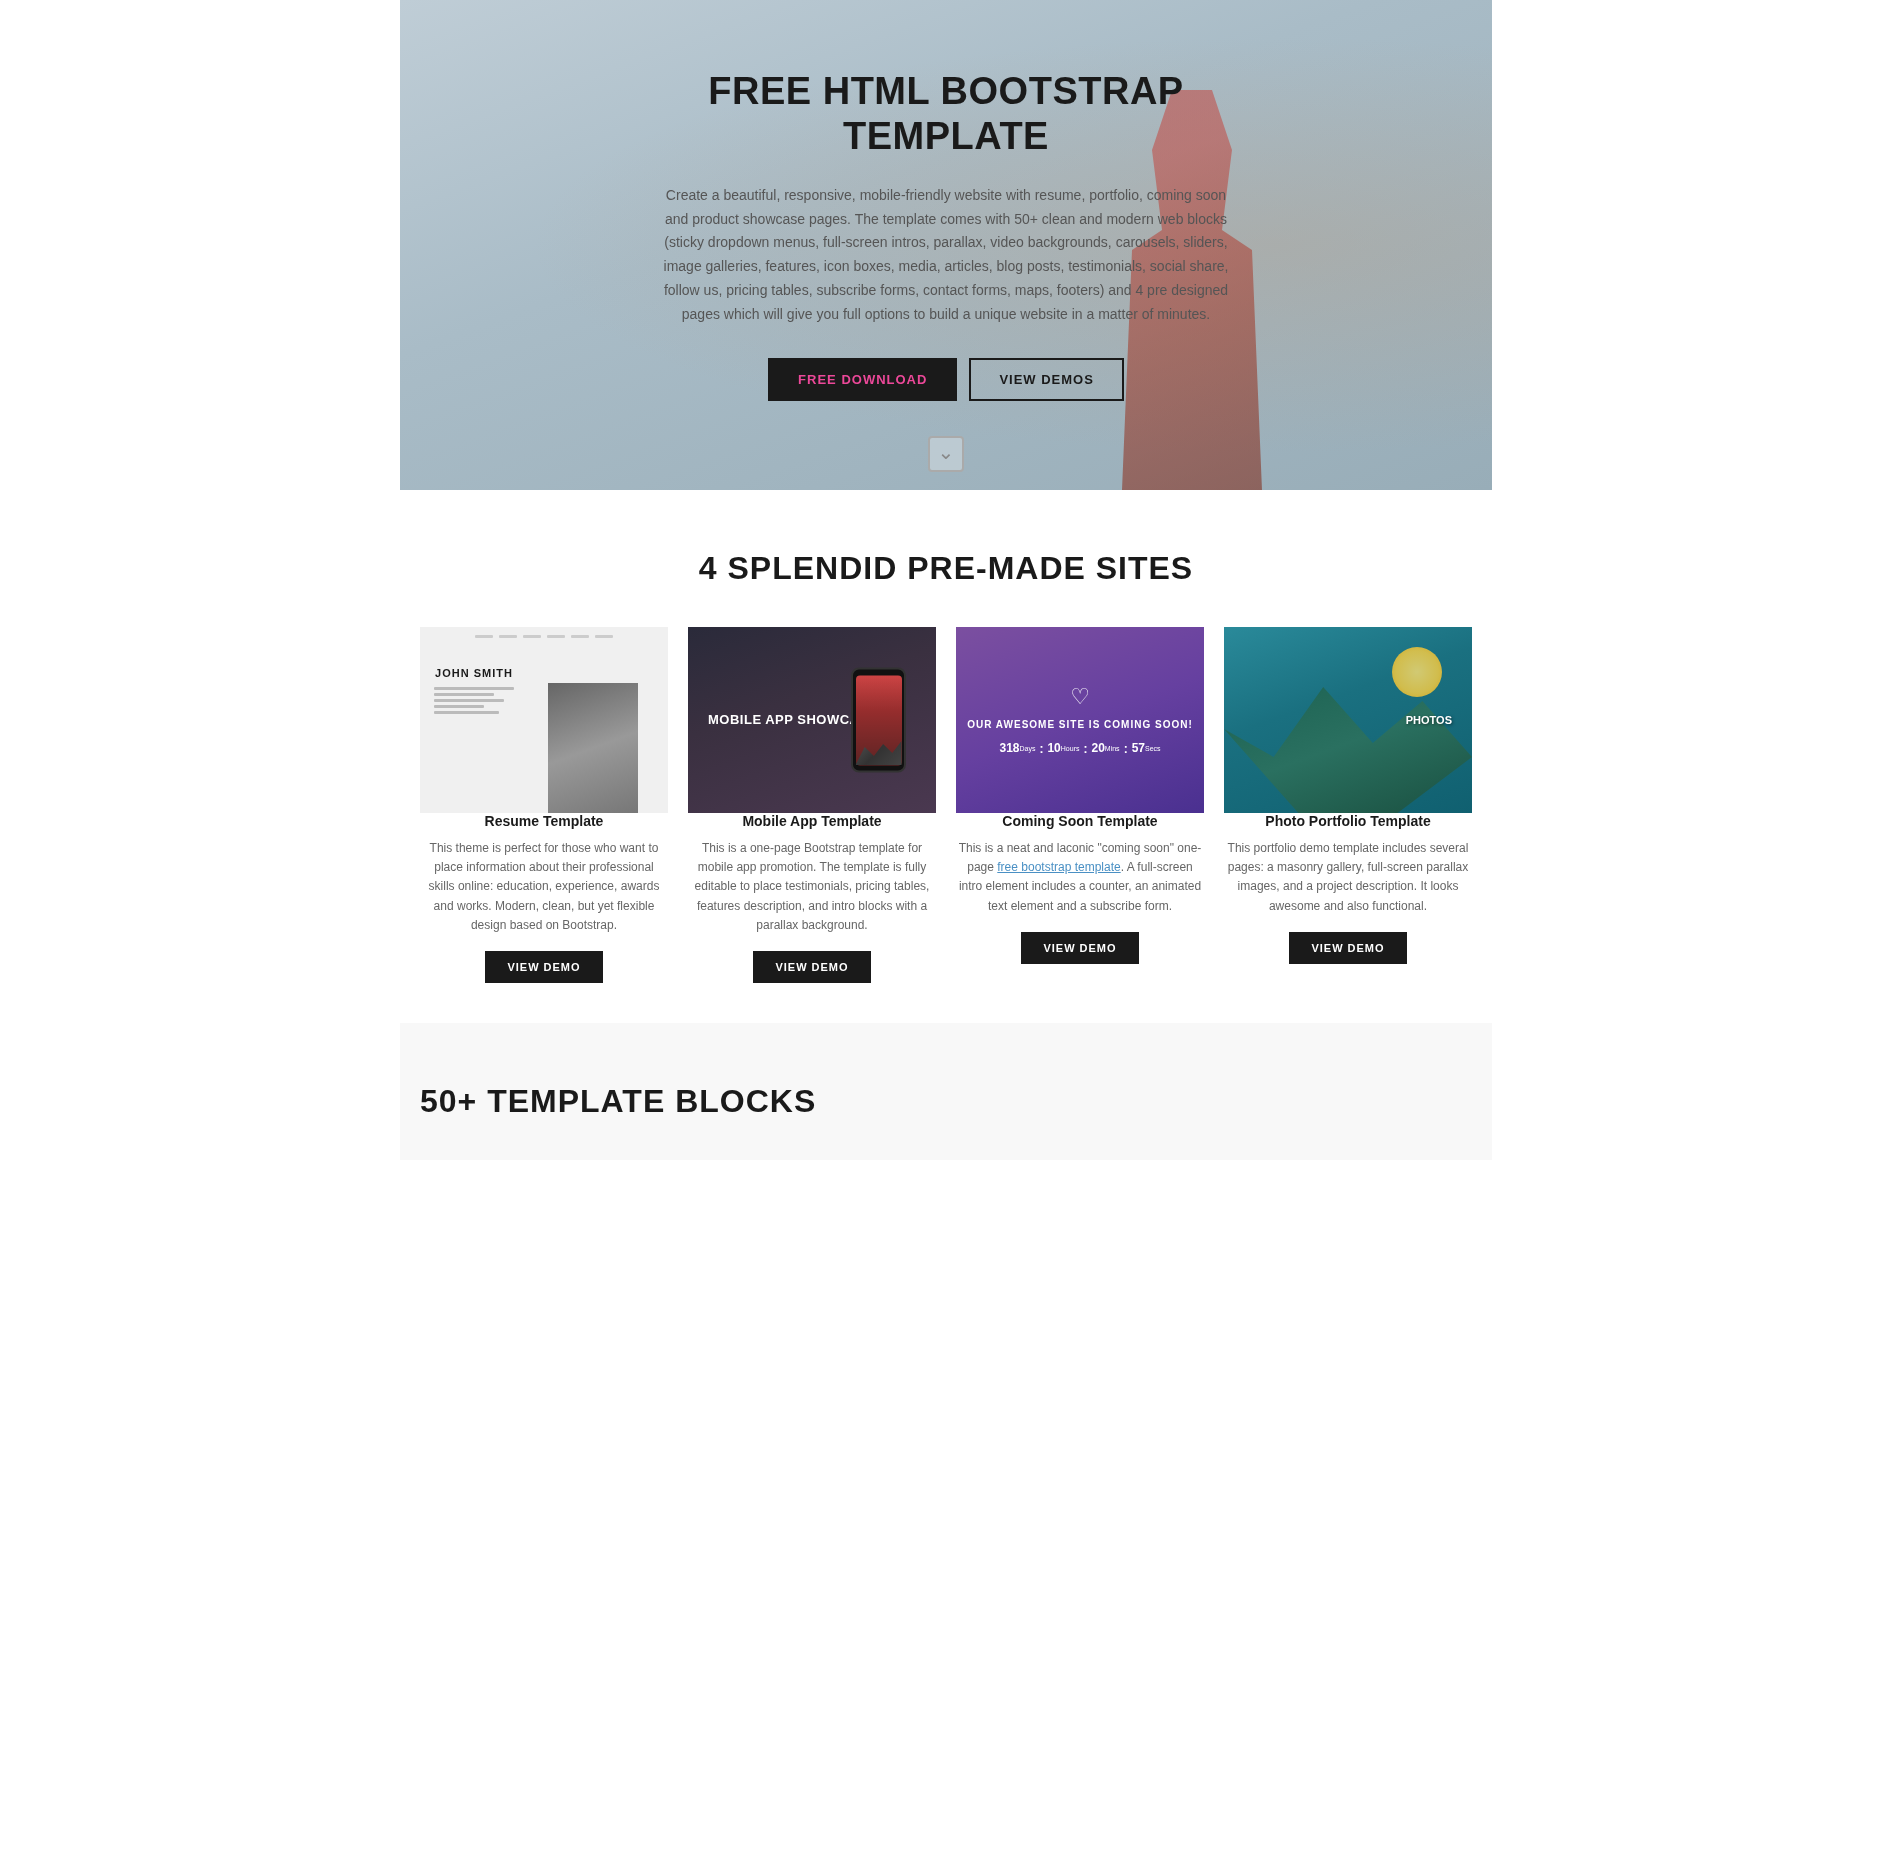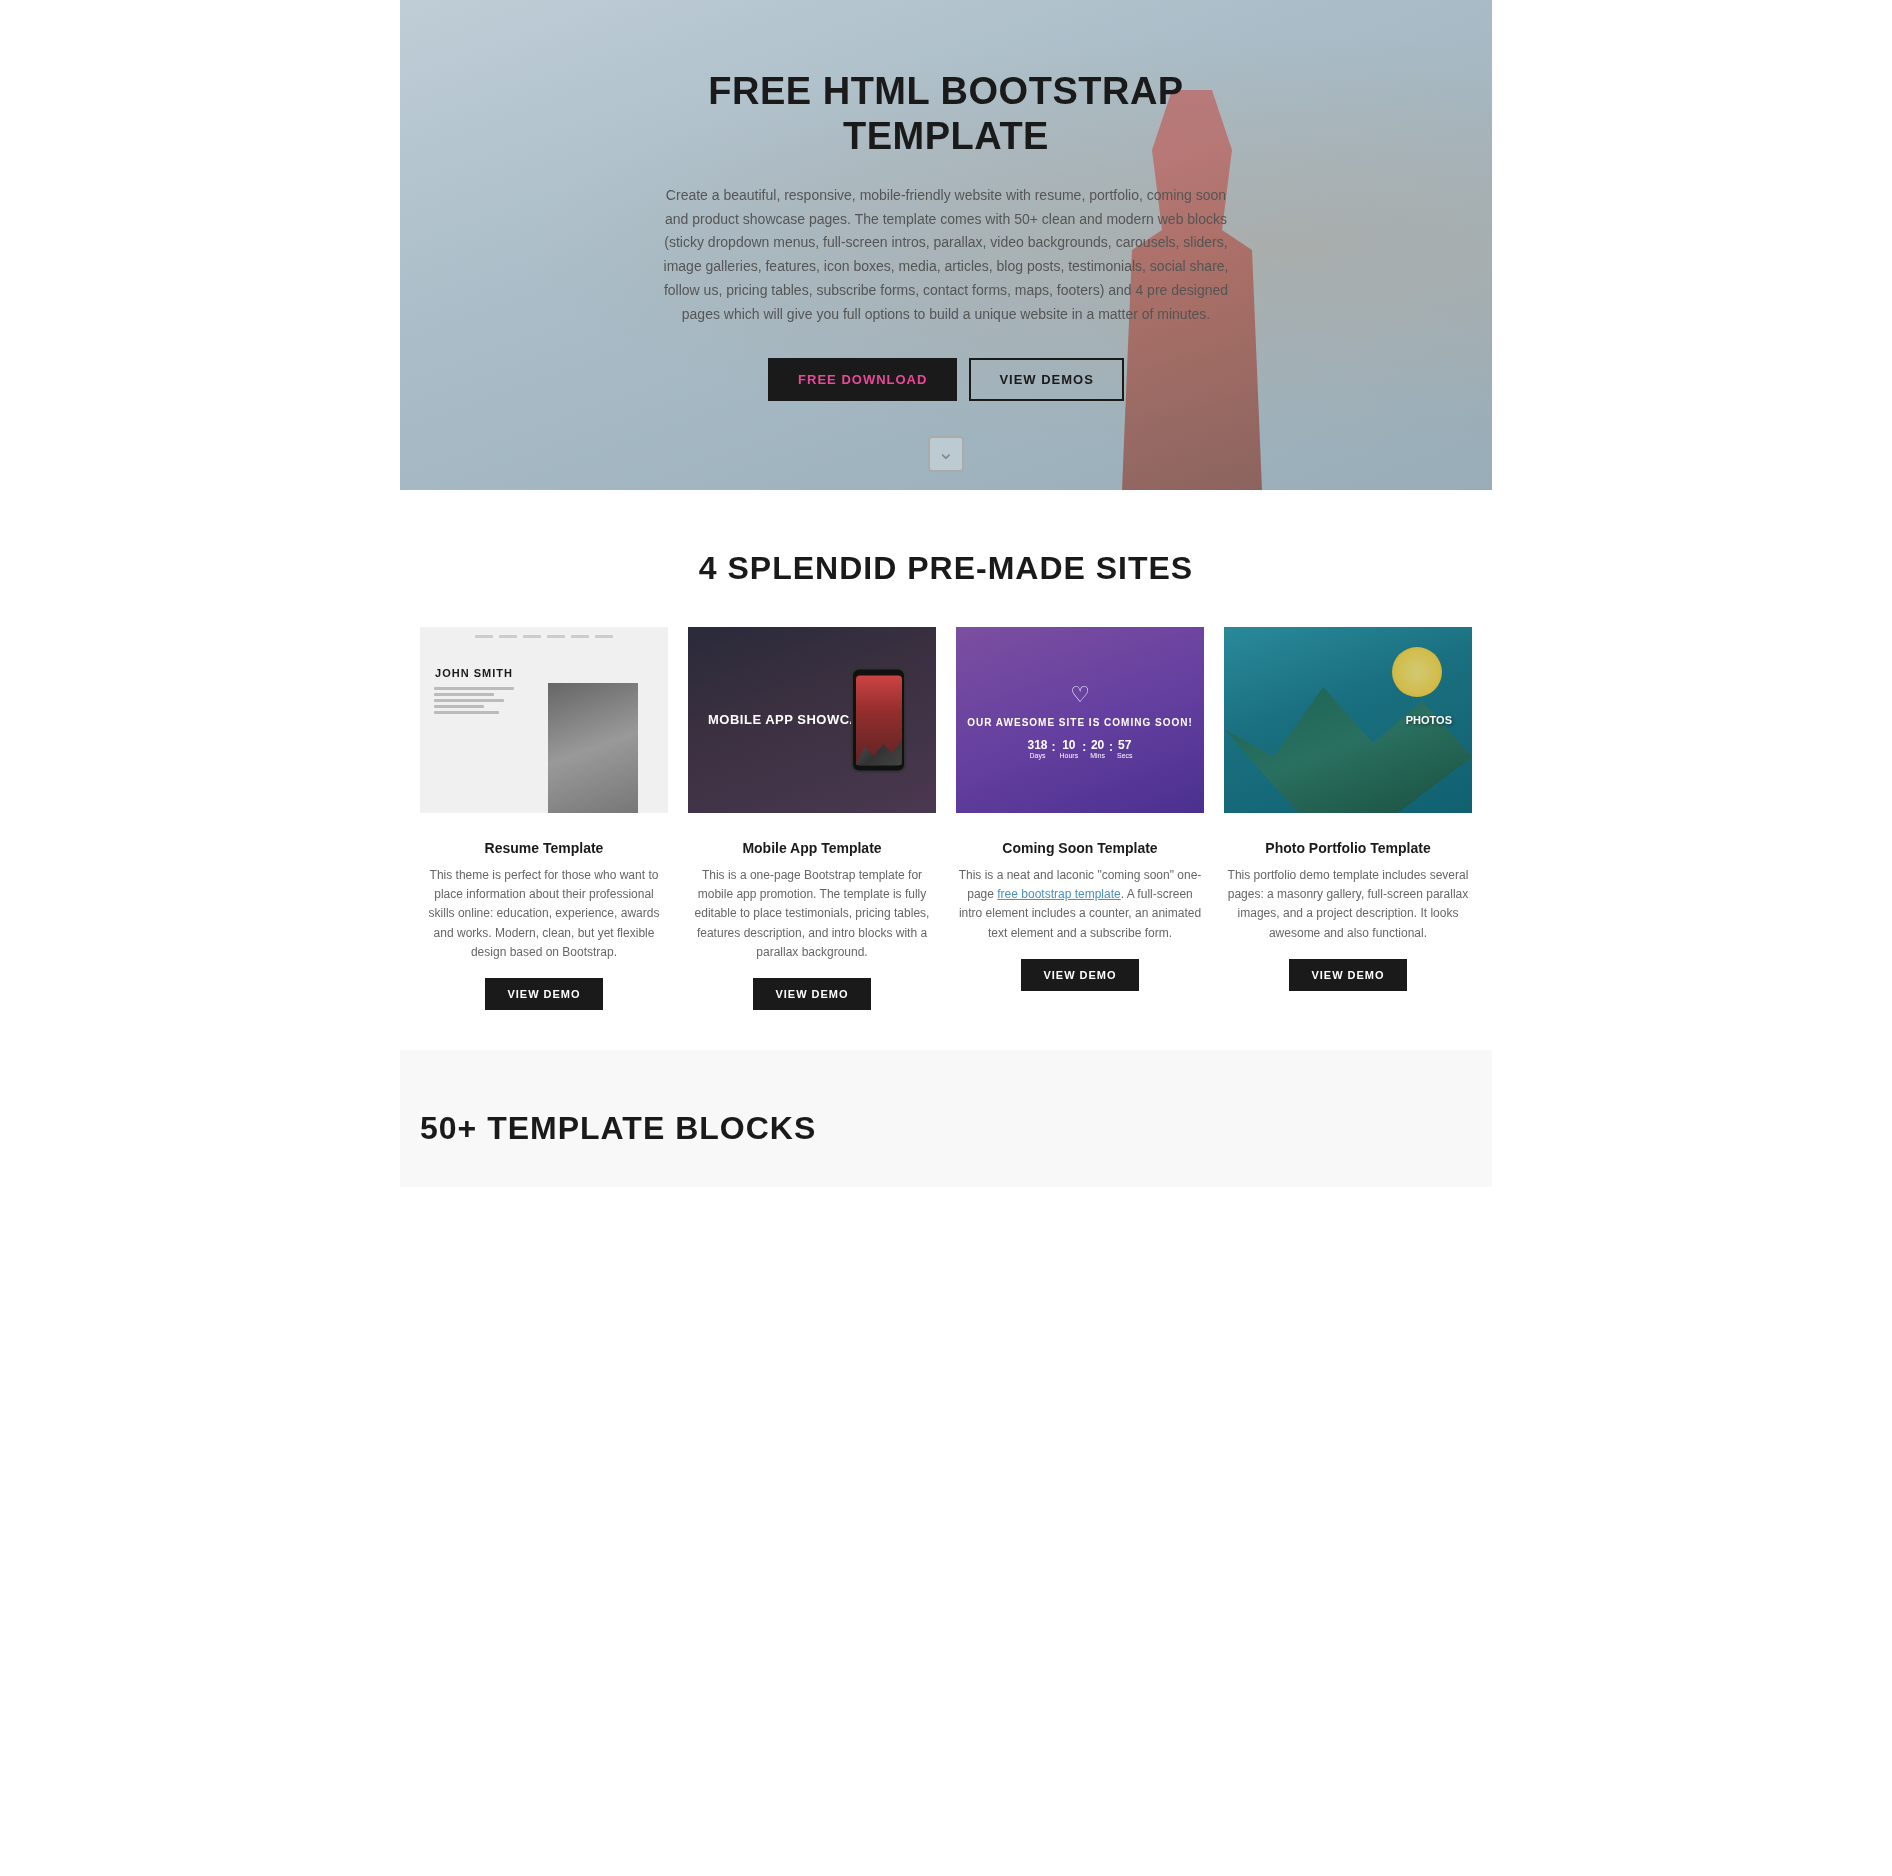--- a/index.html
+++ b/index.html
@@ -117,21 +117,21 @@
       max-width: 1060px;
       margin: 0 auto;
     }
     .card {
       text-align: center;
     }
     .card-image {
       width: 100%;
       height: 186px;
       overflow: hidden;
-      margin-bottom: 27px;
+      margin-bottom: 0;
       position: relative;
     }
 
     
     .preview-resume {
       width: 100%;
       height: 100%;
       background: #f0f0f0;
       display: flex;
       align-items: center;
@@ -269,21 +269,21 @@
       margin-bottom: 8px;
     }
     .cs-counter {
       display: flex;
       gap: 4px;
       font-size: 9px;
       color: #fff;
     }
     .cs-counter-item {
       display: flex;
-      flex-direction: column;
+      flex-direction: row;
       align-items: center;
     }
     .cs-counter-num {
       font-size: 12px;
       font-weight: 900;
     }
     .cs-counter-sep {
       font-size: 12px;
       font-weight: 900;
       padding-top: 2px;

